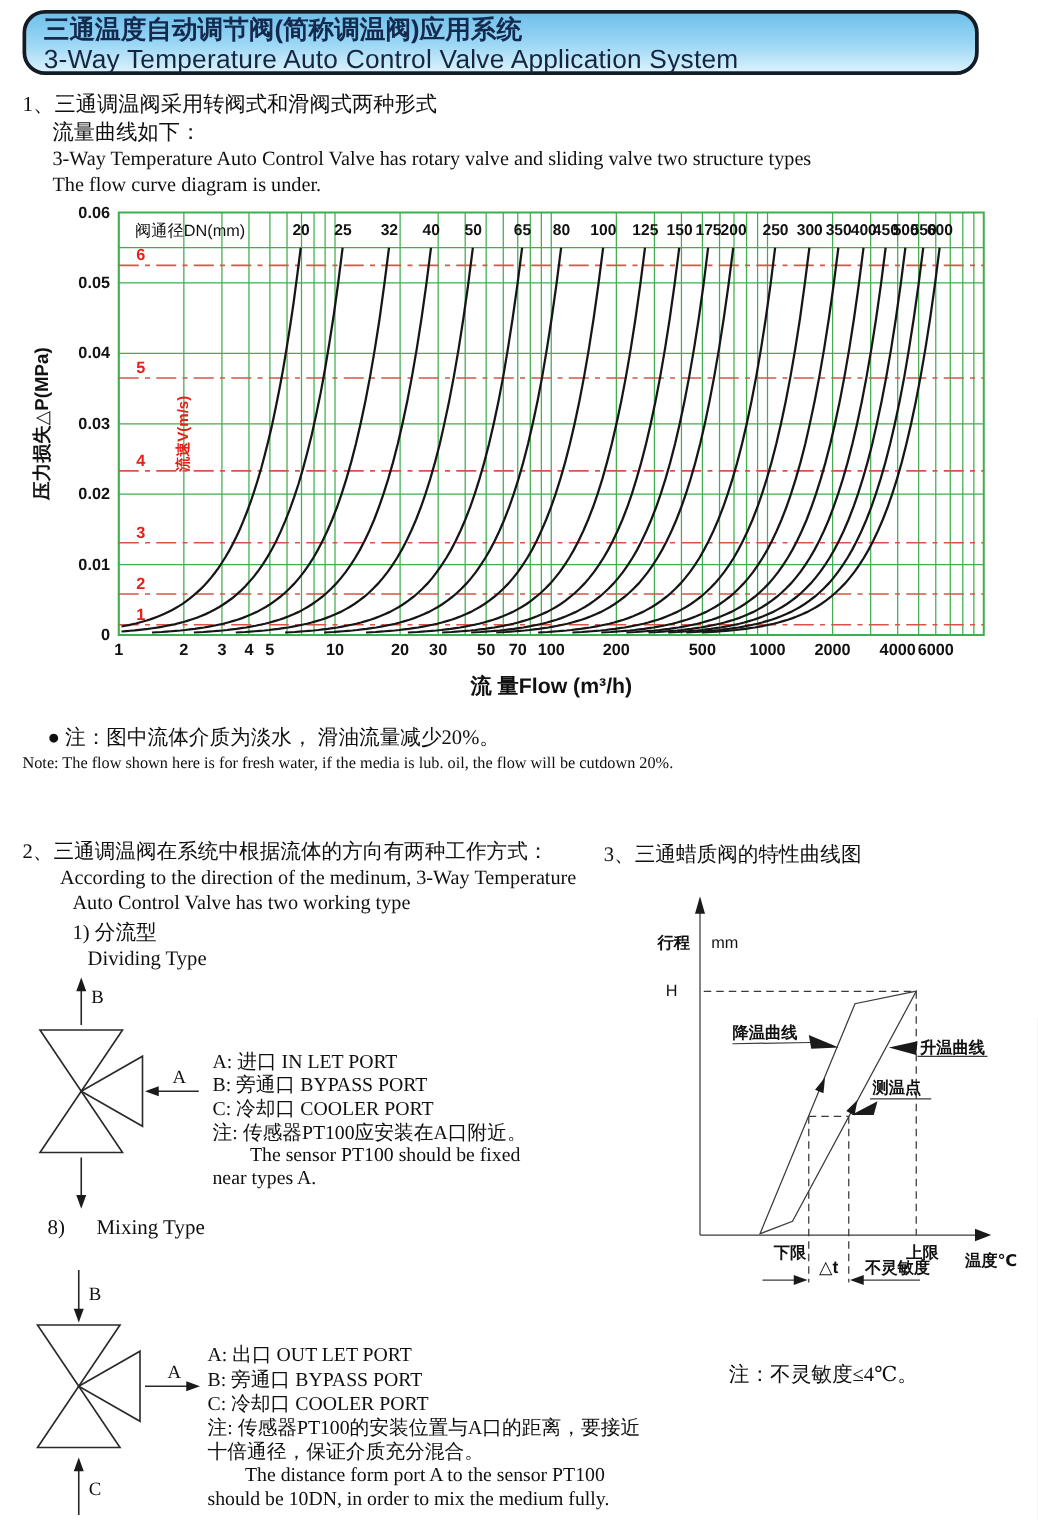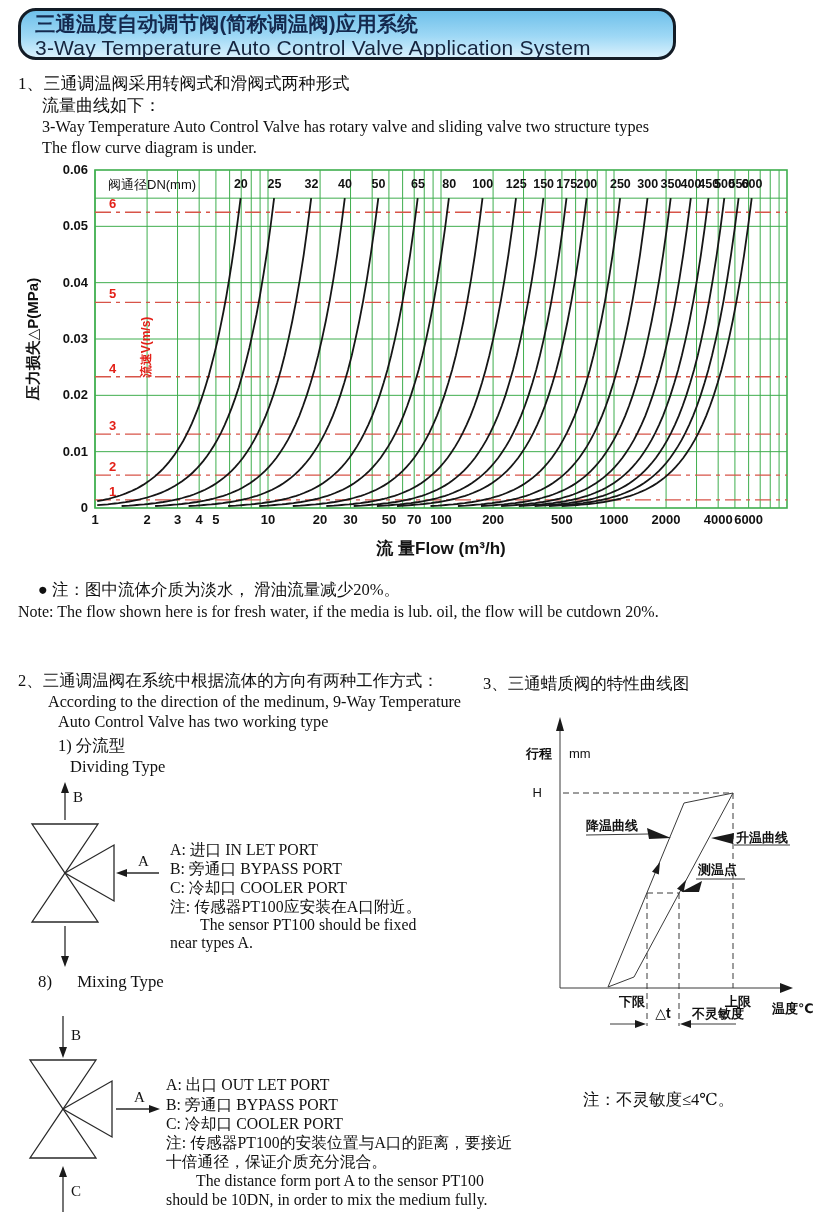--- a/index.html
+++ b/index.html
@@ -2,21 +2,21 @@
 <html><head>
 <meta charset="utf-8">
 <style>
   html,body{margin:0;padding:0;background:#f2f2f2;}
   #page{position:relative;width:830px;height:1216px;background:#ffffff;overflow:hidden;
         font-family:"Liberation Serif","DejaVu Serif",serif;color:#101010;}
   .abs{position:absolute;}
   .t{position:absolute;white-space:pre;line-height:1.2;}
   .zh{font-family:"Liberation Serif","DejaVu Serif",serif;}
   
-  #hdr{position:absolute;left:18px;top:8px;width:658px;height:52px;
+  #hdr{position:absolute;left:18px;top:8px;width:765px;height:52px;
        border:3px solid #131c26;border-radius:18px;
        background:linear-gradient(180deg,#6fc0ea 0%,#9ed8f5 55%,#d9f1fd 100%);
        box-sizing:border-box;padding:1px 0 0 14px;}
   #hdr .l1{font-family:"Liberation Sans","DejaVu Sans",sans-serif;font-weight:bold;
            font-size:20.5px;color:#14294e;line-height:24px;}
   #hdr .l2{font-family:"Liberation Sans","DejaVu Sans",sans-serif;
            font-size:21px;color:#15253f;line-height:23px;letter-spacing:0.2px;}
   
   .ticklab{font:bold 13px "Liberation Sans","DejaVu Sans",sans-serif;fill:#111;}
   .dnlab{font:bold 12.5px "Liberation Sans","DejaVu Sans",sans-serif;fill:#111;}
@@ -168,24 +168,24 @@
       <text x="88" y="241.33333333333331" text-anchor="end" class="ticklab">0.02</text>
       <text x="88" y="185" text-anchor="end" class="ticklab">0.03</text>
       <text x="88" y="128.66666666666663" text-anchor="end" class="ticklab">0.04</text>
       <text x="88" y="72.33333333333331" text-anchor="end" class="ticklab">0.05</text>
       <text x="88" y="16" text-anchor="end" class="ticklab">0.06</text>
       <text x="441" y="396" text-anchor="middle" class="xtitle">流 量Flow (m³/h)</text>
       <text x="38" y="181" transform="rotate(-90 38 181)" text-anchor="middle" class="ytitle">压力损失△P(MPa)</text>
     </svg>
 
   <div class="t zh" style="left:38px;top:580px;font-size:16.5px;">● 注：图中流体介质为淡水， 滑油流量减少20%。</div>
-  <div class="t" style="left:18px;top:602px;font-size:16px;">Note: The flow shown here is for fresh water, if the media is lub. oil, the flow will be cutdown 20%.</div>
+  <div class="t" style="left:18px;top:602px;font-size:13px;">Note: The flow shown here is for fresh water, if the media is lub. oil, the flow will be cutdown 20%.</div>
 
   <div class="t zh" style="left:18px;top:671px;font-size:16.5px;">2、三通调温阀在系统中根据流体的方向有两种工作方式：</div>
-  <div class="t" style="left:48px;top:693px;font-size:16.2px;">According to the direction of the medinum, 9-Way Temperature</div>
+  <div class="t" style="left:48px;top:693px;font-size:16.2px;">According to the direction of the medinum, 3-Way Temperature</div>
   <div class="t" style="left:18px;top:713px;font-size:16.2px;margin-left:40px;">Auto Control Valve has two working type</div>
   <div class="t zh" style="left:58px;top:736px;font-size:16.5px;">1) 分流型</div>
   <div class="t" style="left:70px;top:757px;font-size:16.5px;">Dividing Type</div>
 
   <div class="t zh" style="left:483px;top:674px;font-size:16.5px;">3、三通蜡质阀的特性曲线图</div>
 
   <svg class="abs" style="left:22px;top:780px;" width="150" height="195" viewBox="0 0 150 195">
     <line class="diagline" x1="43" y1="40" x2="43" y2="9"></line>
     <polygon class="solidfill" points="43,2 39,13 47,13"></polygon>
     <text class="plab" x="51" y="22">B</text>

